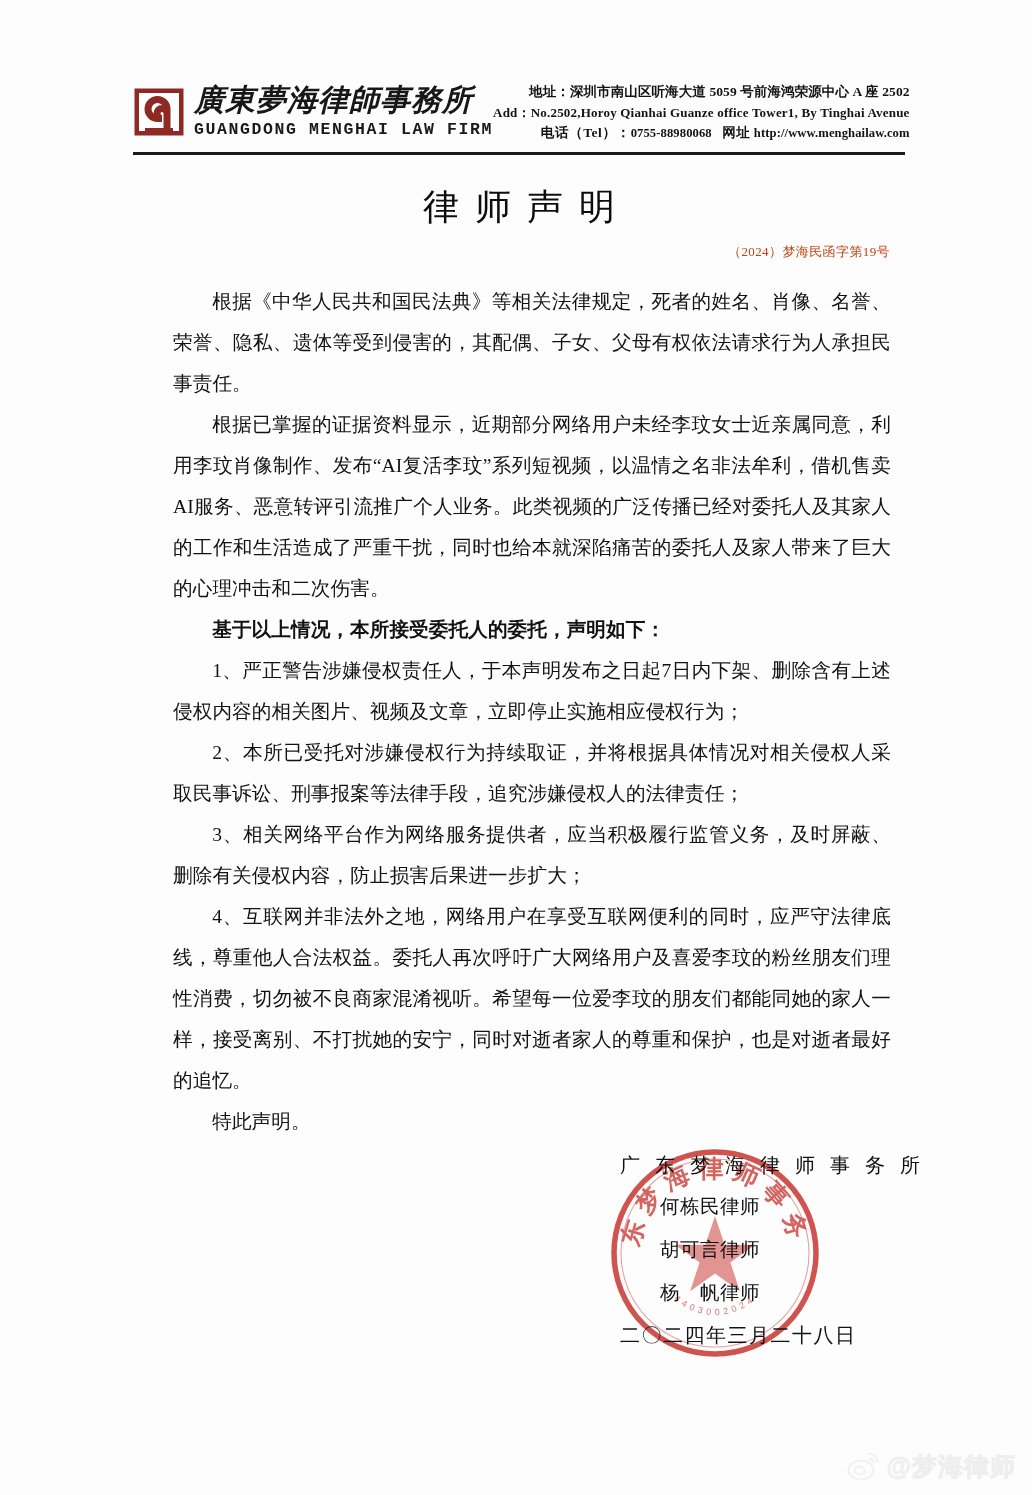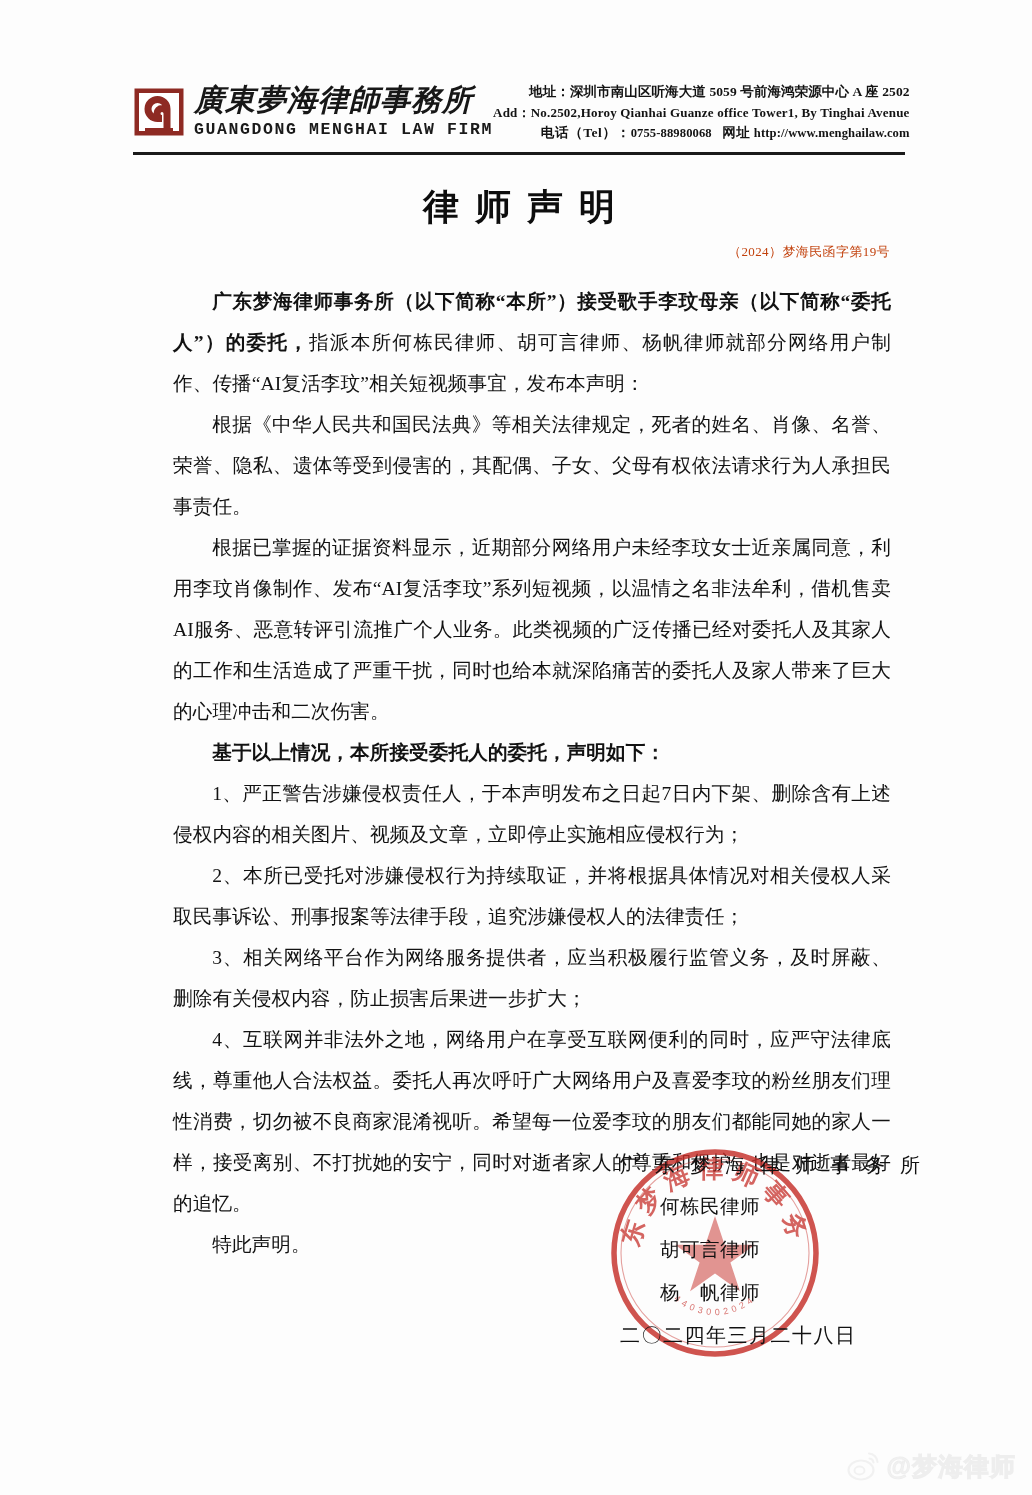--- a/index.html
+++ b/index.html
@@ -106,21 +106,21 @@
   }
 
   
   .doc-title {
     position: absolute;
     left: 133px;
     top: 183px;
     width: 772px;
     text-align: center;
     font-size: 36px;
-    font-weight: 700;
+    font-weight: 400;
     letter-spacing: 16px;
     text-indent: 16px;
     color: #0d0d0d;
     font-family: "Liberation Sans", "DejaVu Sans", sans-serif;
   }
 
   .doc-number {
     position: absolute;
     right: 142px;
     top: 243px;
@@ -270,21 +270,20 @@
 
   </div>
 
   <div class="header-rule"></div>
 
   <div class="doc-title">律师声明</div>
   <div class="doc-number">（2024）梦海民函字第19号</div>
 
   <div class="body-text">
 
-    <p class="para lead"><span class="bold">广东梦海律师事务所（以下简称“本所”）接受歌手李玟母亲（以下简称“委托人”）的委托，</span><span>指派本所何栋民律师、胡可言律师、杨帆律师就部分网络用户制作、传播“AI复活李玟”相关短视频事宜，发布本声明：</span></p>
 
     <p class="para indent">根据《中华人民共和国民法典》等相关法律规定，死者的姓名、肖像、名誉、荣誉、隐私、遗体等受到侵害的，其配偶、子女、父母有权依法请求行为人承担民事责任。</p>
 
     <p class="para indent">根据已掌握的证据资料显示，近期部分网络用户未经李玟女士近亲属同意，利用李玟肖像制作、发布“AI复活李玟”系列短视频，以温情之名非法牟利，借机售卖AI服务、恶意转评引流推广个人业务。此类视频的广泛传播已经对委托人及其家人的工作和生活造成了严重干扰，同时也给本就深陷痛苦的委托人及家人带来了巨大的心理冲击和二次伤害。</p>
 
     <p class="para indent bold">基于以上情况，本所接受委托人的委托，声明如下：</p>
 
     <p class="para indent">1、严正警告涉嫌侵权责任人，于本声明发布之日起7日内下架、删除含有上述侵权内容的相关图片、视频及文章，立即停止实施相应侵权行为；</p>
 
     <p class="para indent">2、本所已受托对涉嫌侵权行为持续取证，并将根据具体情况对相关侵权人采取民事诉讼、刑事报案等法律手段，追究涉嫌侵权人的法律责任；</p>

